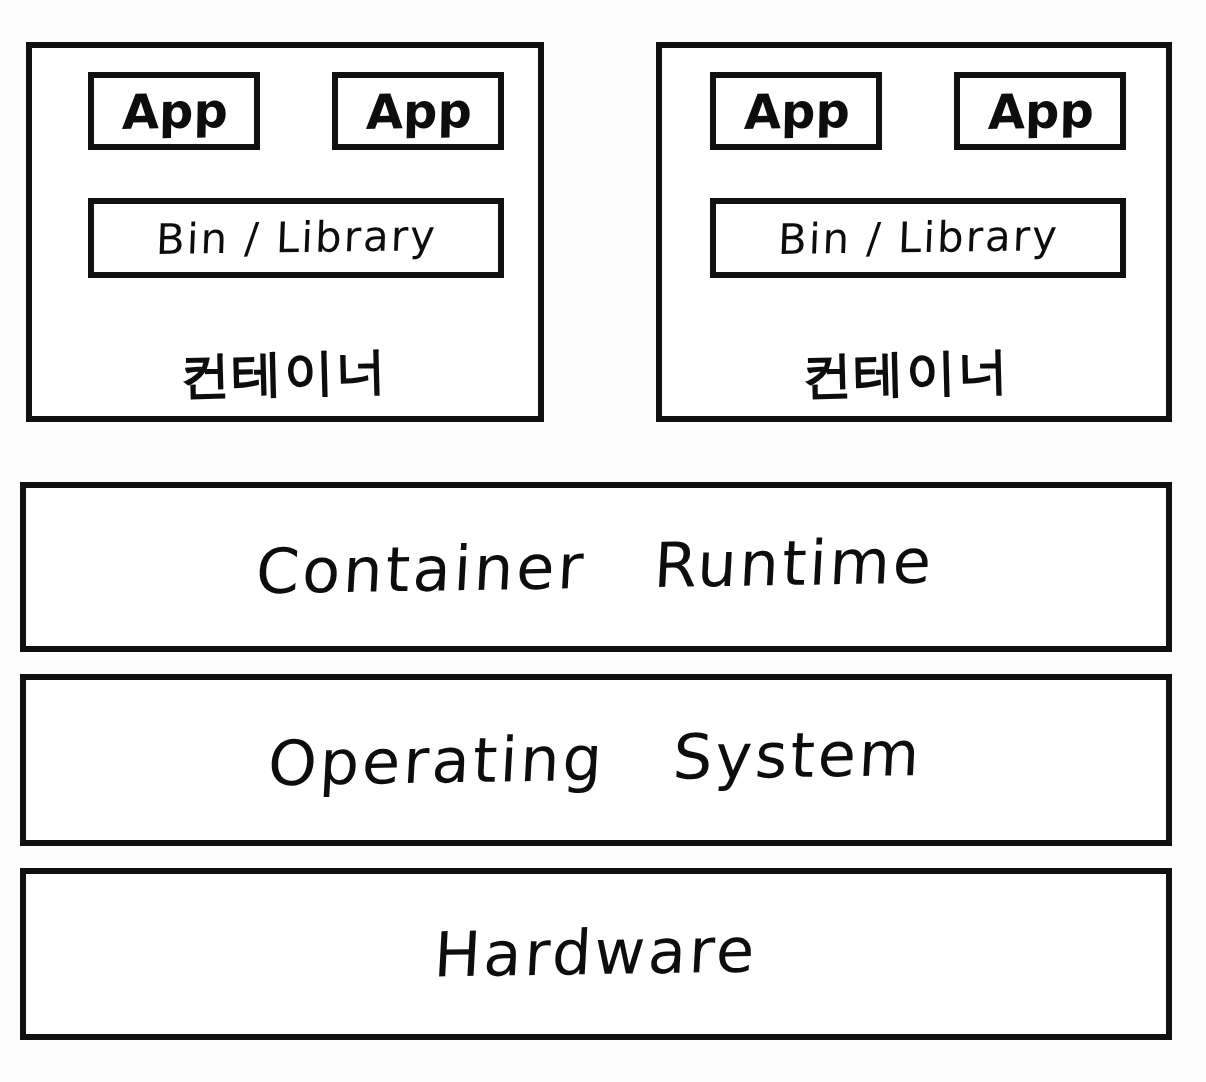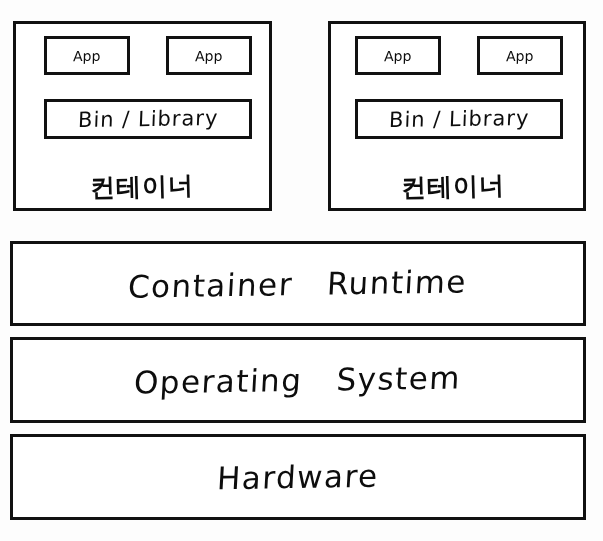--- a/index.html
+++ b/index.html
@@ -36,23 +36,23 @@
   
   .label {
     color: #0d0d0d;
     line-height: 1;
     white-space: pre;
     font-weight: 500;
     letter-spacing: 0.5px;
     transform: rotate(-0.6deg);
   }
   .label-app {
-    font-size: 14px;
+    font-size: 24px;
     letter-spacing: 0px;
-    font-weight: 400;
+    font-weight: 700;
     transform: rotate(-1deg) skewX(-2deg);
   }
   .label-bin {
     font-size: 21px;
     letter-spacing: 1px;
     font-weight: 500;
     transform: rotate(-0.8deg) skewX(-3deg);
   }
   .label-ko {
     position: absolute;

